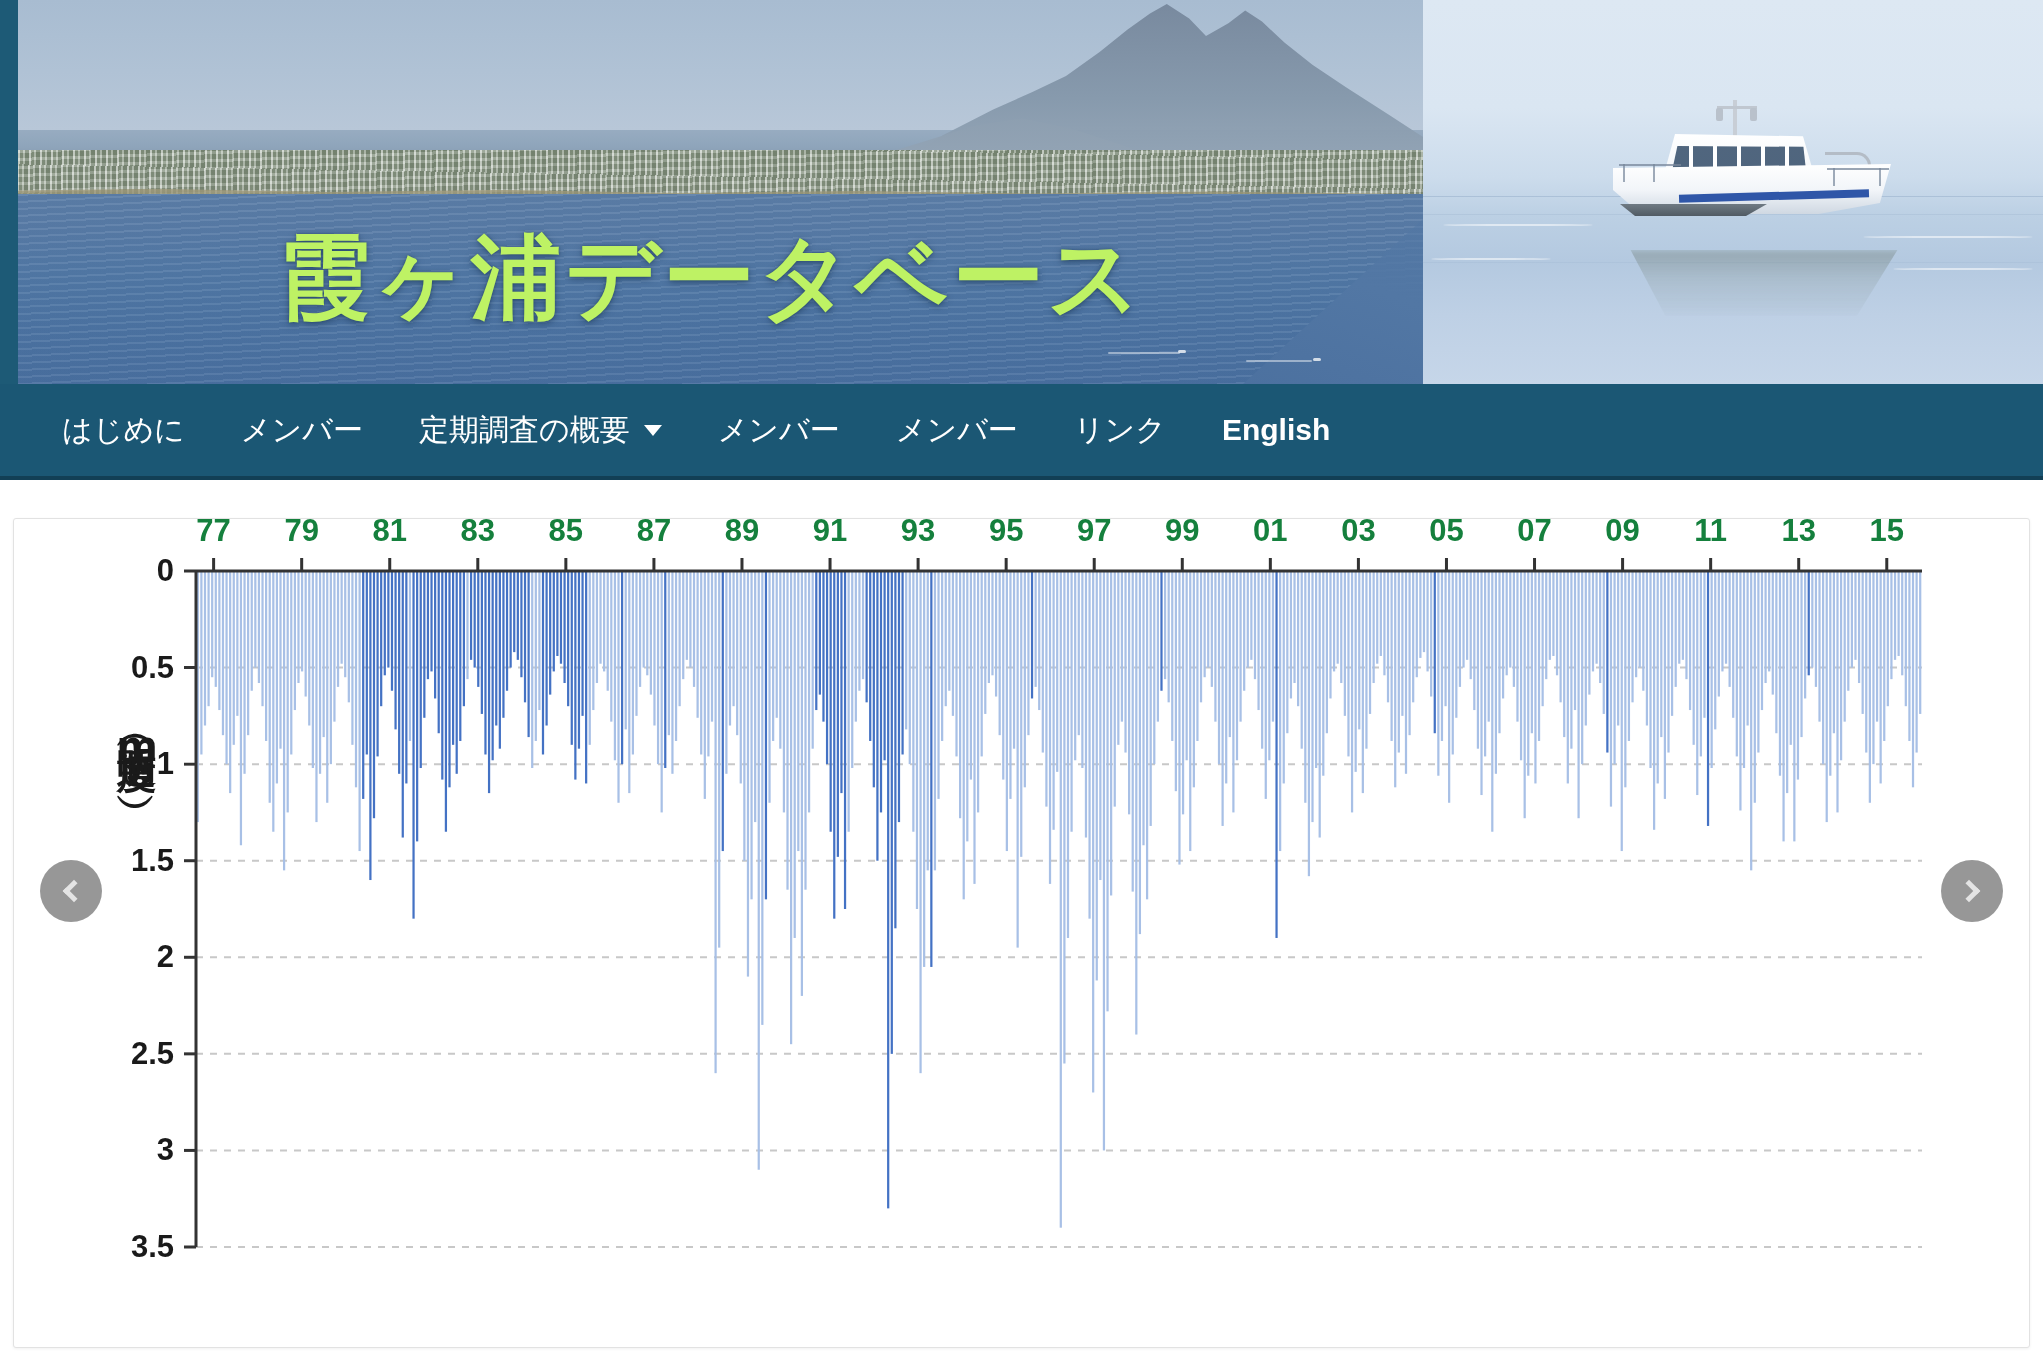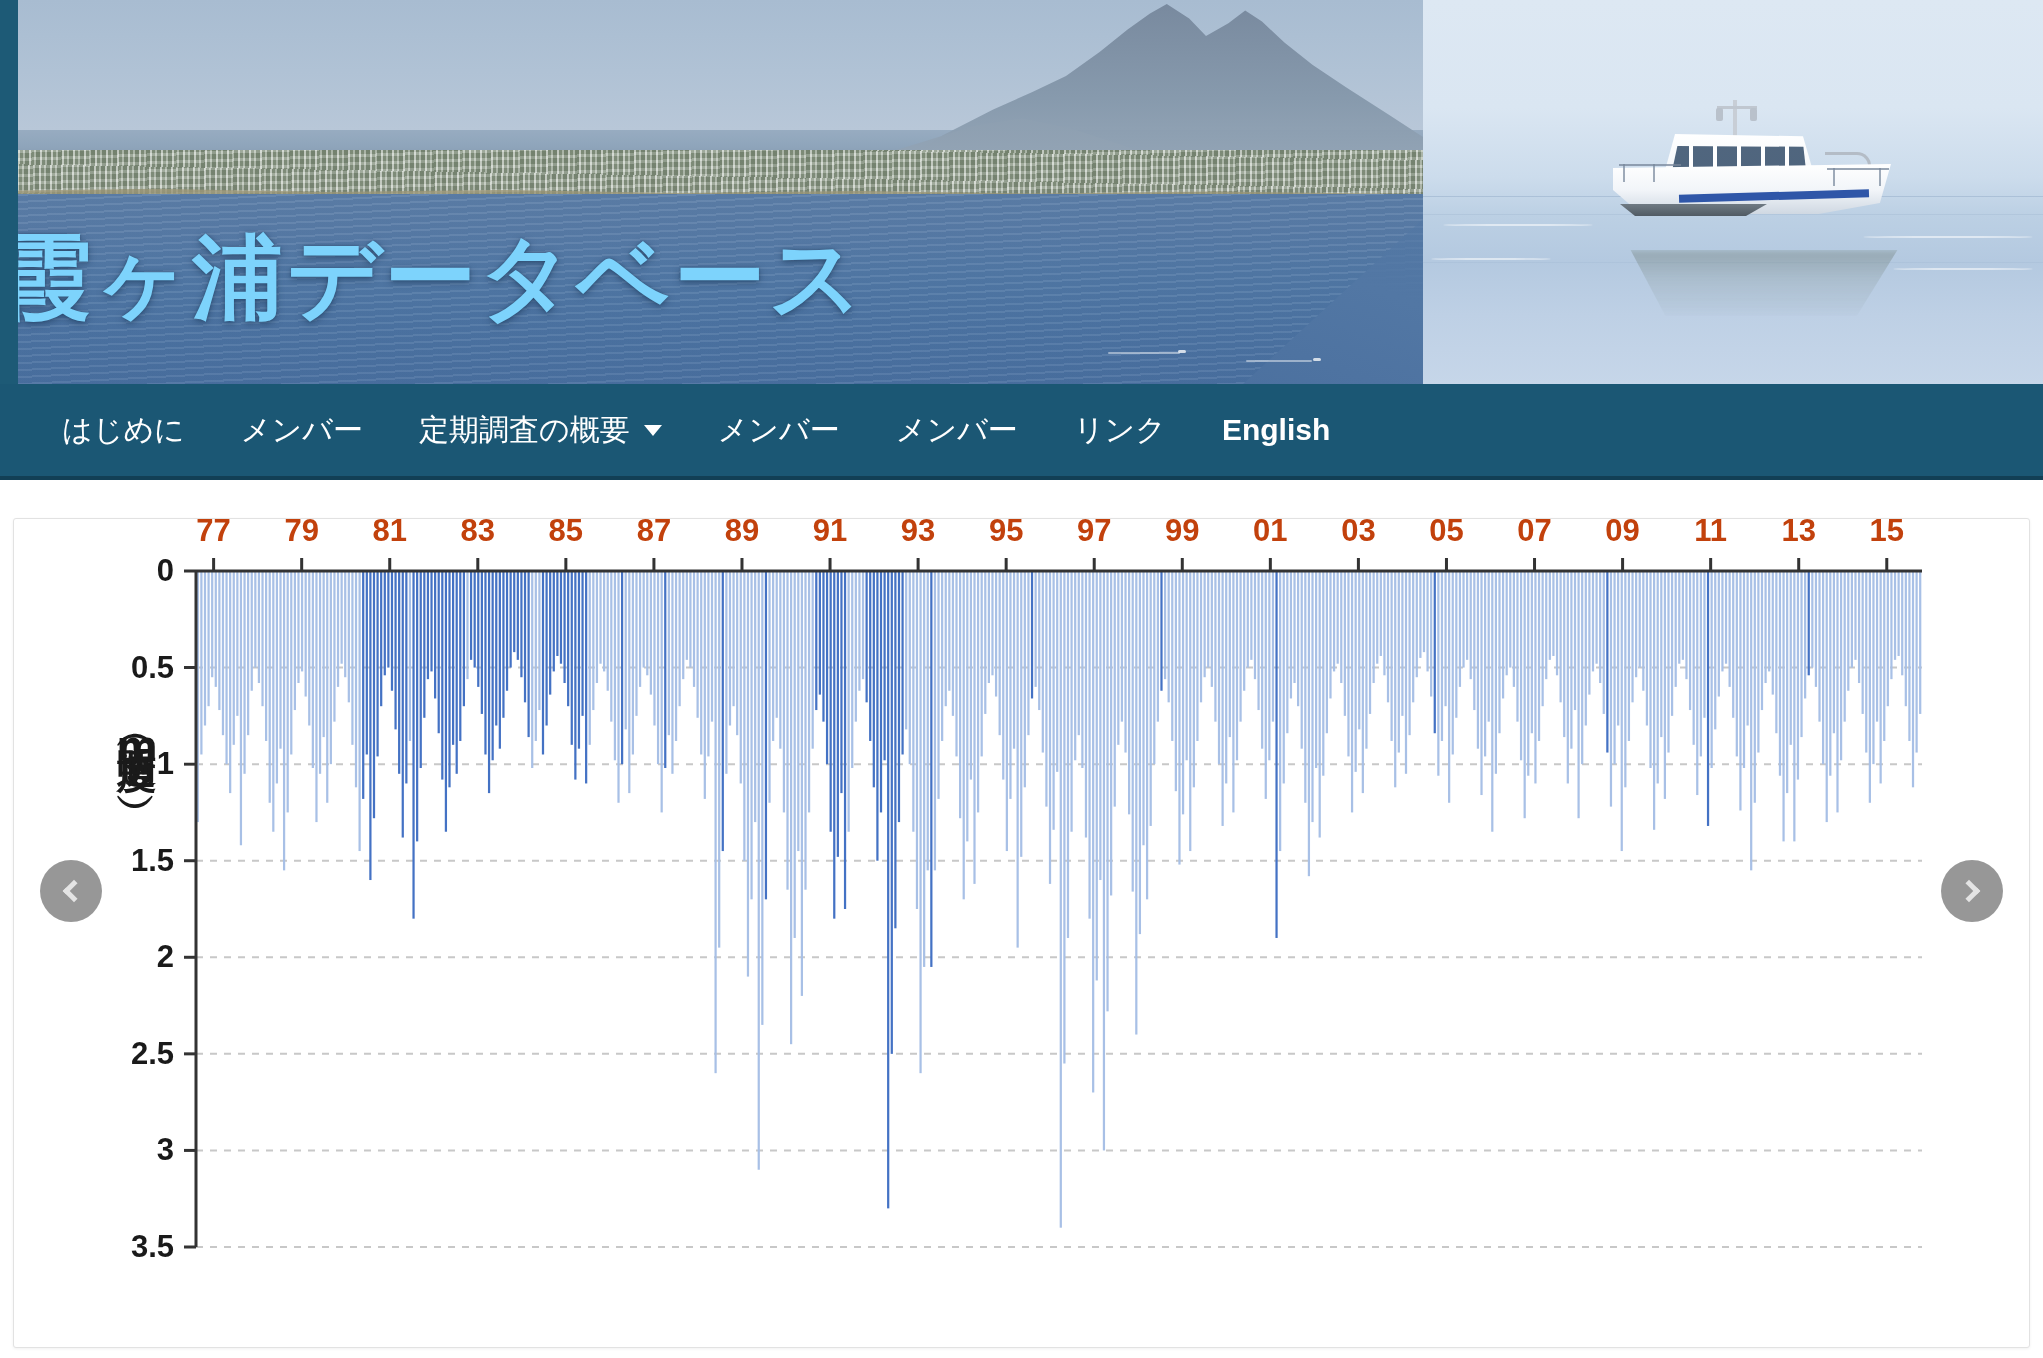--- a/index.html
+++ b/index.html
@@ -243,25 +243,26 @@
     background: rgba(255,255,255,.55);
     border-radius: 50%;
     filter: blur(.6px);
   }
 
   
   .banner-title {
     position: absolute;
     left: 0; top: 232px;
     width: 1423px;
+    text-align: center;
     z-index: 5;
     font-size: 92px;
     font-weight: 700;
     letter-spacing: 3px;
-    color: #7dd3fc;
+    color: #bef264;
     line-height: 1;
     text-shadow: 0 2px 7px rgba(20,48,78,.55), 0 0 2px rgba(20,48,78,.45);
     font-family: "DejaVu Sans", "Liberation Sans", sans-serif;
     white-space: nowrap;
   }
 
   
   .navbar {
     position: relative;
     width: 2043px;
@@ -364,21 +365,21 @@
     font-size: 31px;
     font-weight: 700;
     color: #1a1a1a;
     font-family: "Liberation Sans", sans-serif;
   }
   .xtick-label {
     position: absolute;
     transform: translateX(-50%);
     font-size: 31px;
     font-weight: 700;
-    color: #c2410c;
+    color: #15803d;
     font-family: "Liberation Sans", sans-serif;
   }
   .chart-annotation {
     position: absolute;
     right: 70px; bottom: 128px;
     font-size: 44px;
     font-weight: 700;
     color: #111111;
     font-family: "DejaVu Sans", "Liberation Sans", sans-serif;
     white-space: nowrap;

